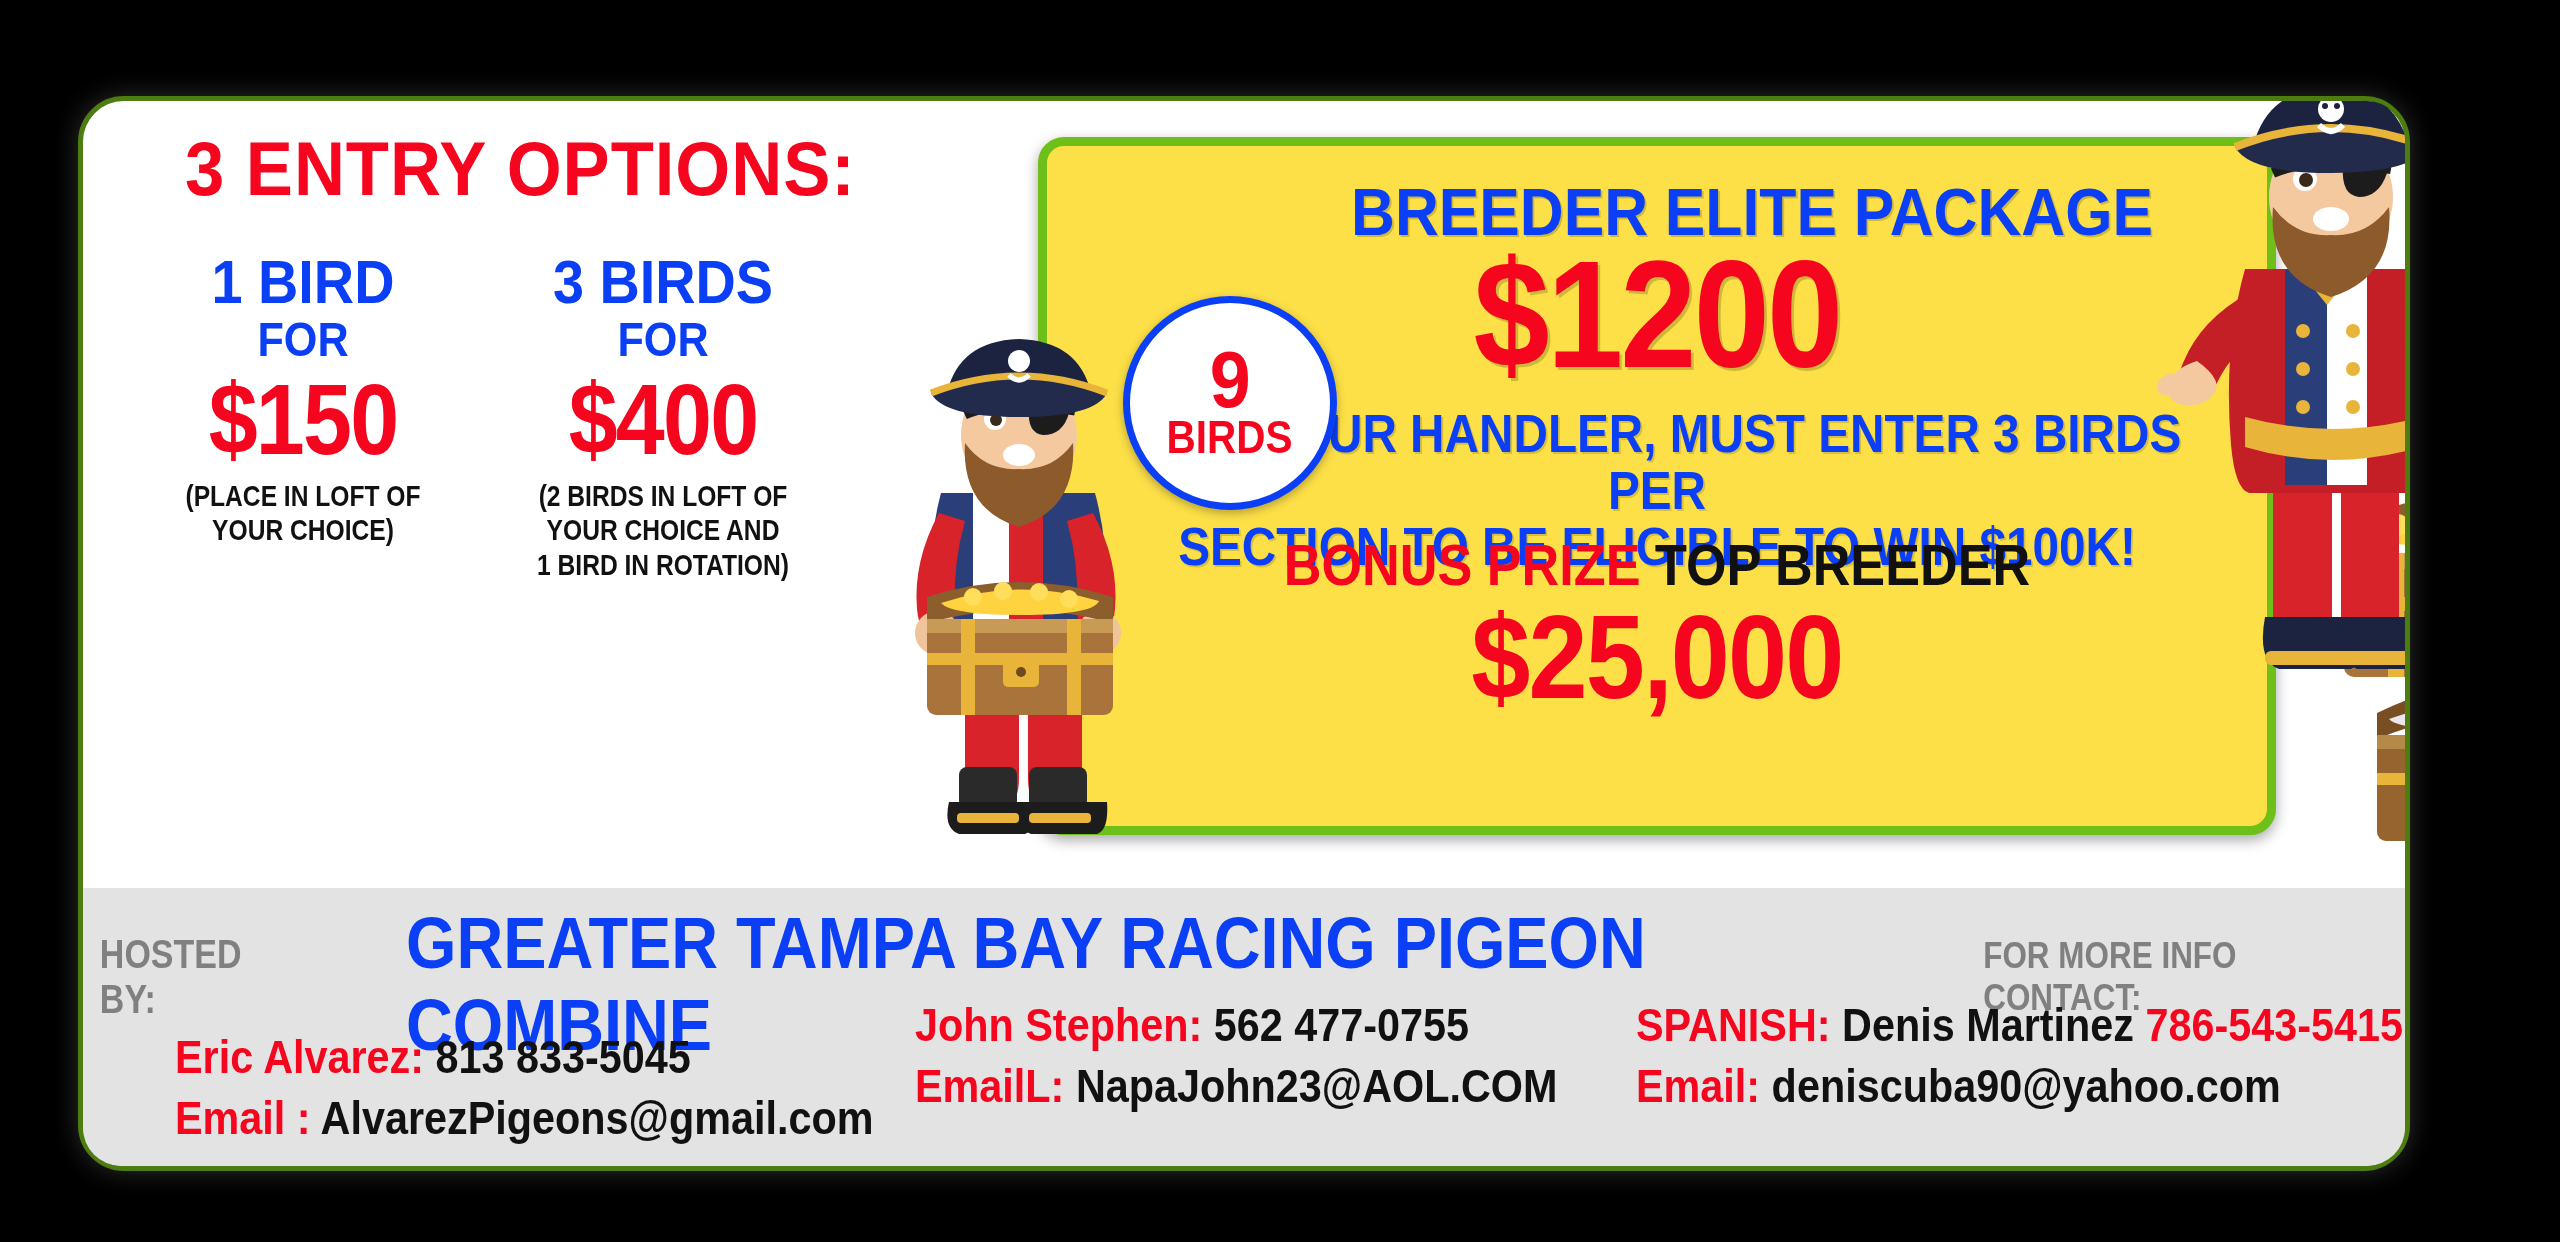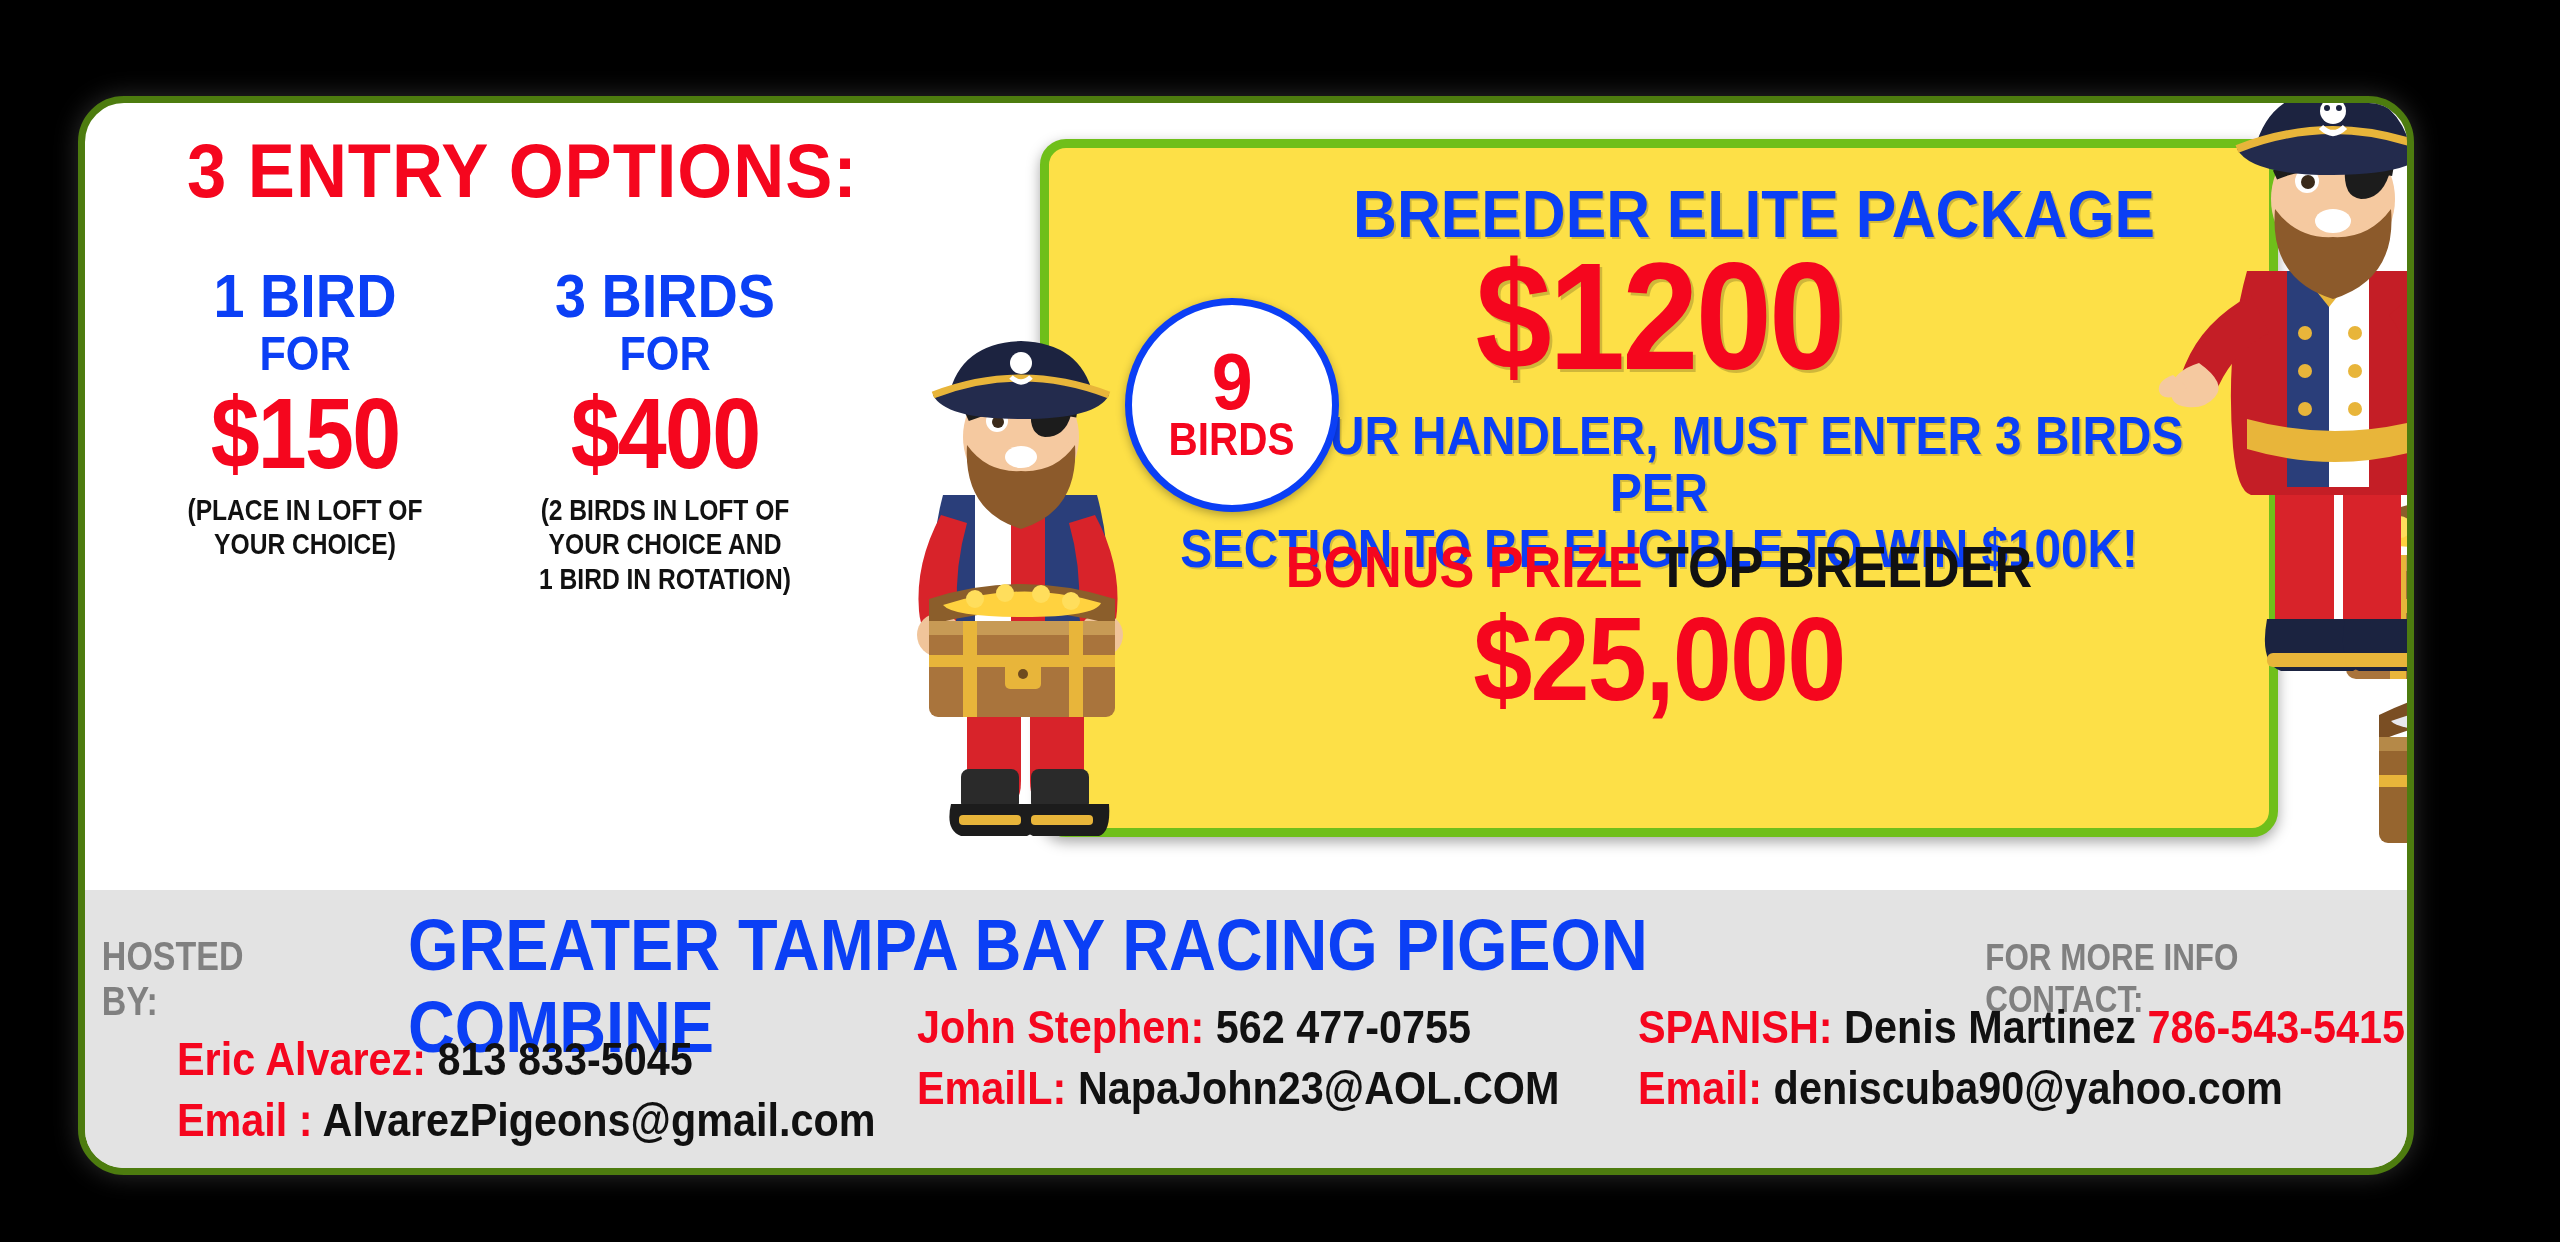--- a/index.html
+++ b/index.html
@@ -3,35 +3,35 @@
 <meta charset="utf-8">
 <style>
   html,body{margin:0;padding:0;background:#000;}
   body{width:2560px;height:1242px;overflow:hidden;font-family:"Liberation Sans",sans-serif;}
 
   .stage{position:relative;width:2560px;height:1242px;background:#000;}
 
   
   .card{
     position:absolute;left:78px;top:96px;width:2322px;height:1065px;
-    background:#fff;border:7px solid #4d7c0f;border-radius:46px;
+    background:#fff;border:5px solid #4d7c0f;border-radius:46px;
     box-shadow:0 0 26px rgba(255,255,255,.18);
     overflow:visible;
   }
   .card-inner{position:absolute;inset:0;border-radius:38px;overflow:hidden;}
 
   
   .left-col{position:absolute;left:40px;top:24px;width:820px;}
   .entry-title{
     color:#F5061E;font-size:76px;font-weight:700;letter-spacing:1px;
     font-family:"Liberation Sans Narrow","Liberation Sans",sans-serif;
     transform:scaleX(.93);transform-origin:left center;
     margin-left:62px;
   }
-  .price-row{display:flex;margin-top:52px;}
+  .price-row{display:flex;margin-top:40px;}
   .price-block{width:360px;text-align:center;}
   .pb-head{color:#0B3FF5;font-size:62px;font-weight:700;line-height:.98;
     font-family:"Liberation Sans Narrow","Liberation Sans",sans-serif;
     transform:scaleX(.9);}
   .pb-for{color:#0B3FF5;font-size:48px;font-weight:700;line-height:1.12;
     font-family:"Liberation Sans Narrow","Liberation Sans",sans-serif;
     transform:scaleX(.9);}
   .pb-price{color:#F5061E;font-size:100px;font-weight:700;line-height:1.0;margin-top:2px;
     font-family:"Liberation Sans Narrow","Liberation Sans",sans-serif;
     transform:scaleX(.88);letter-spacing:-2px;}

